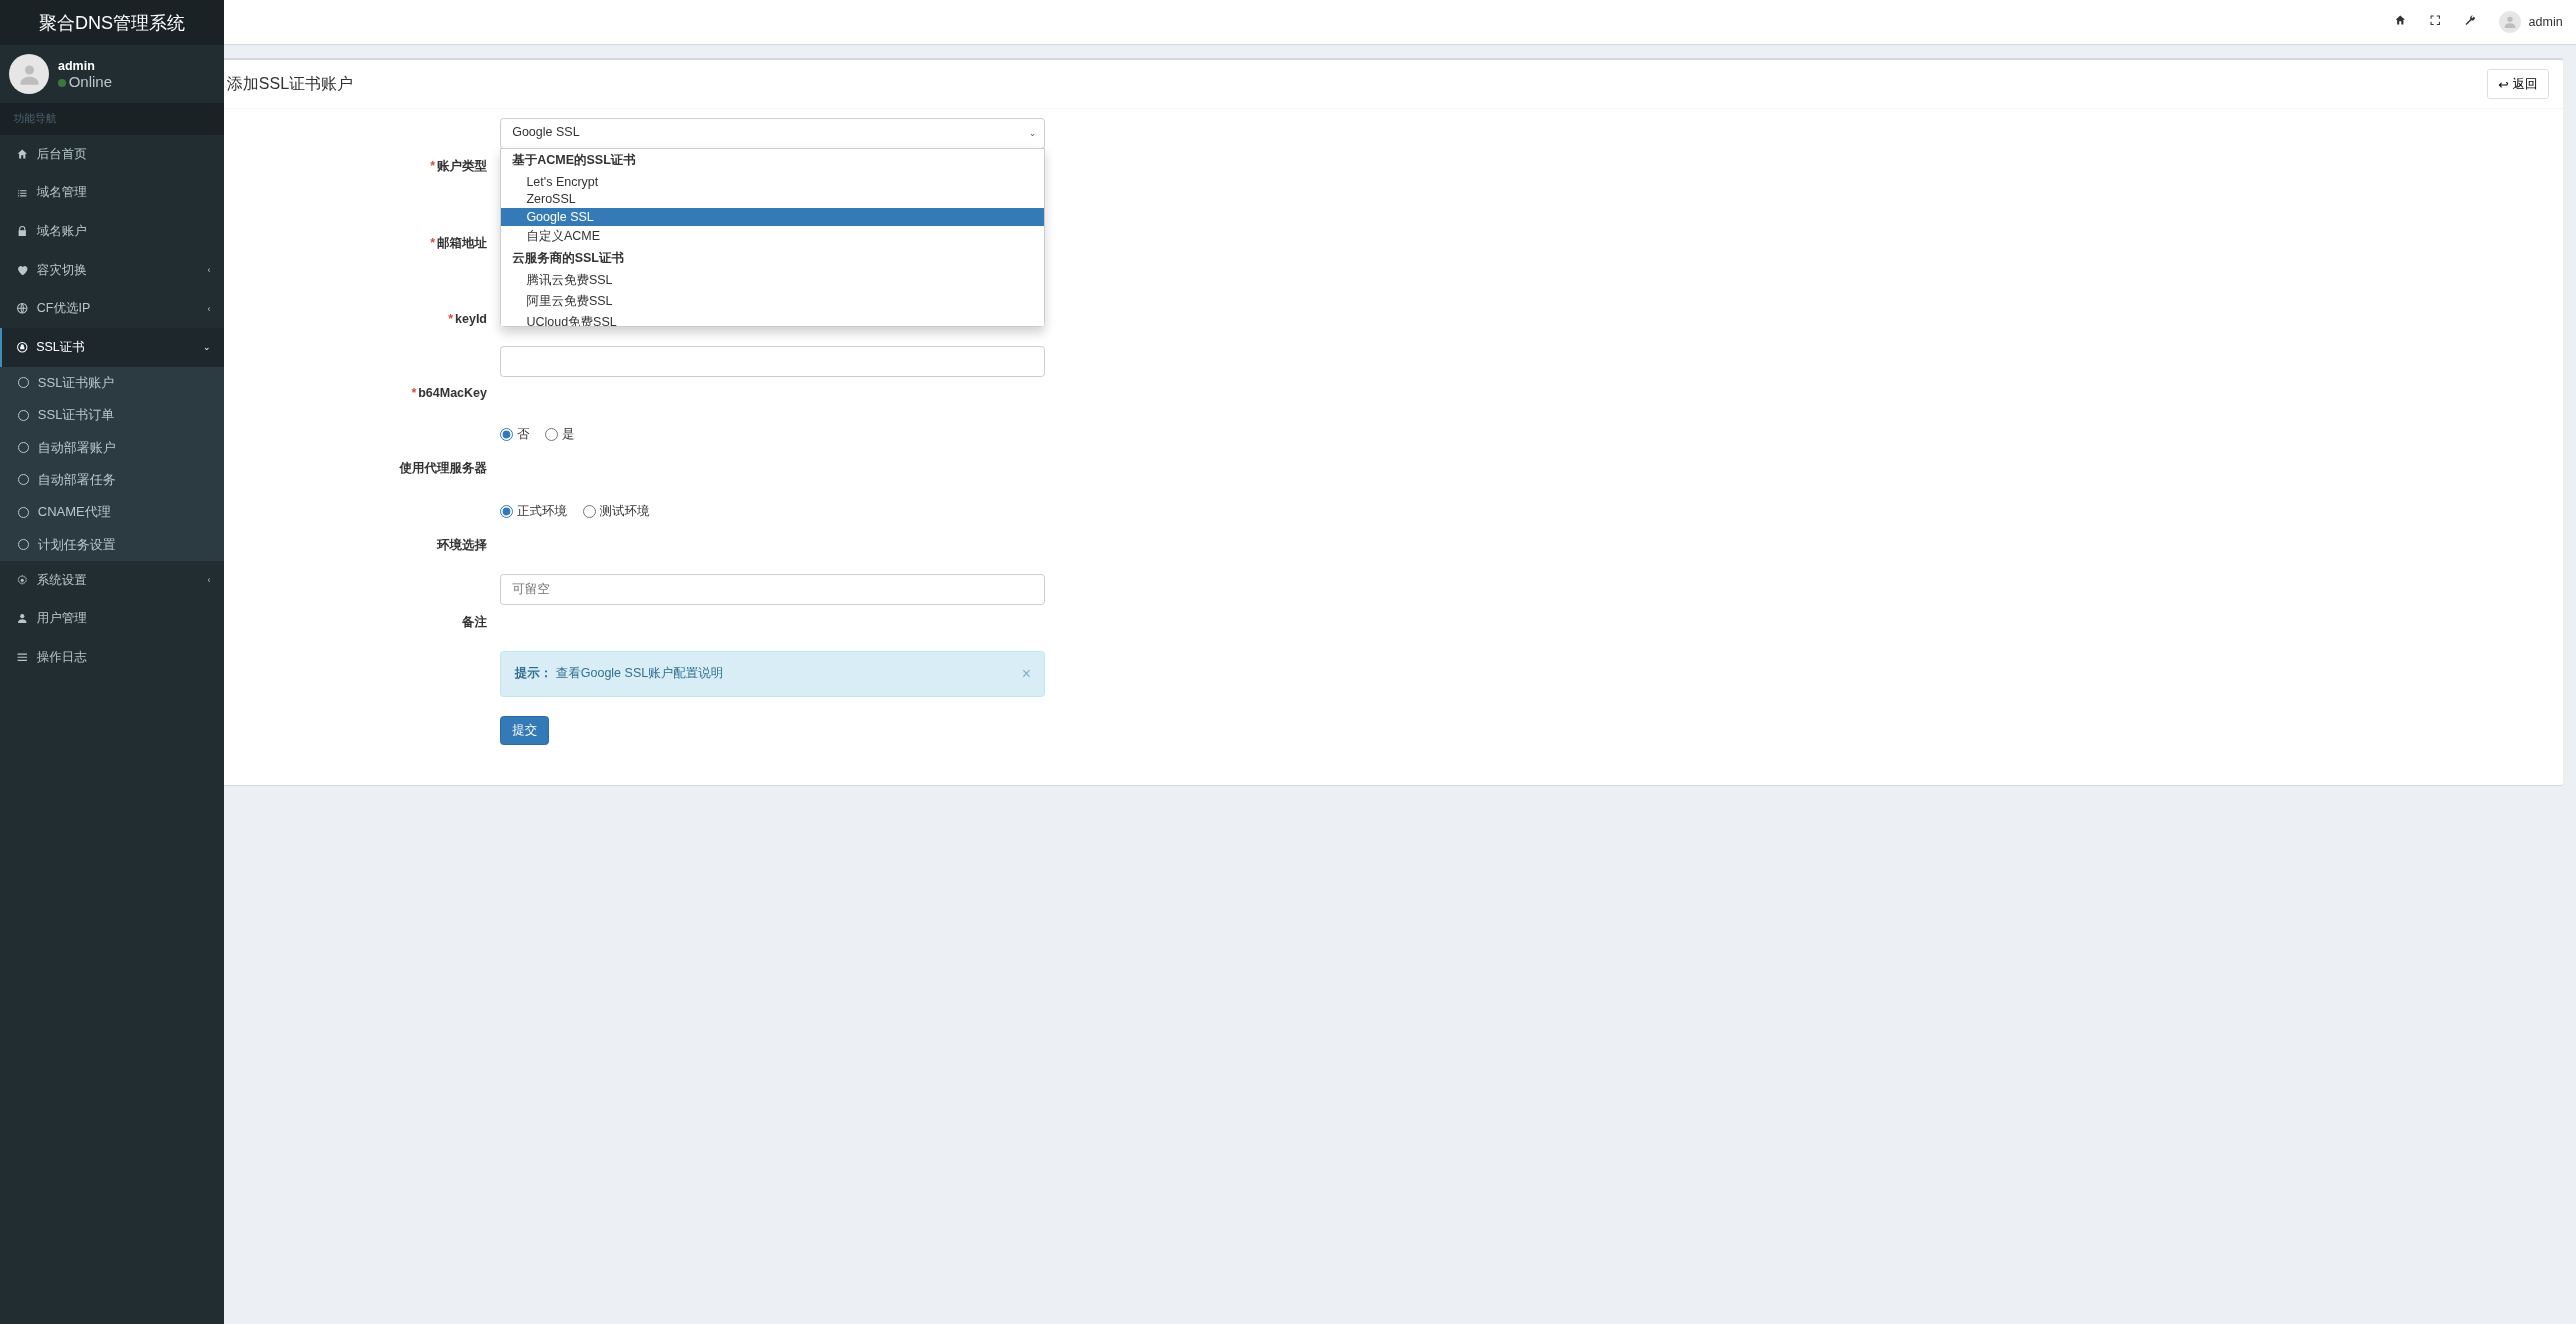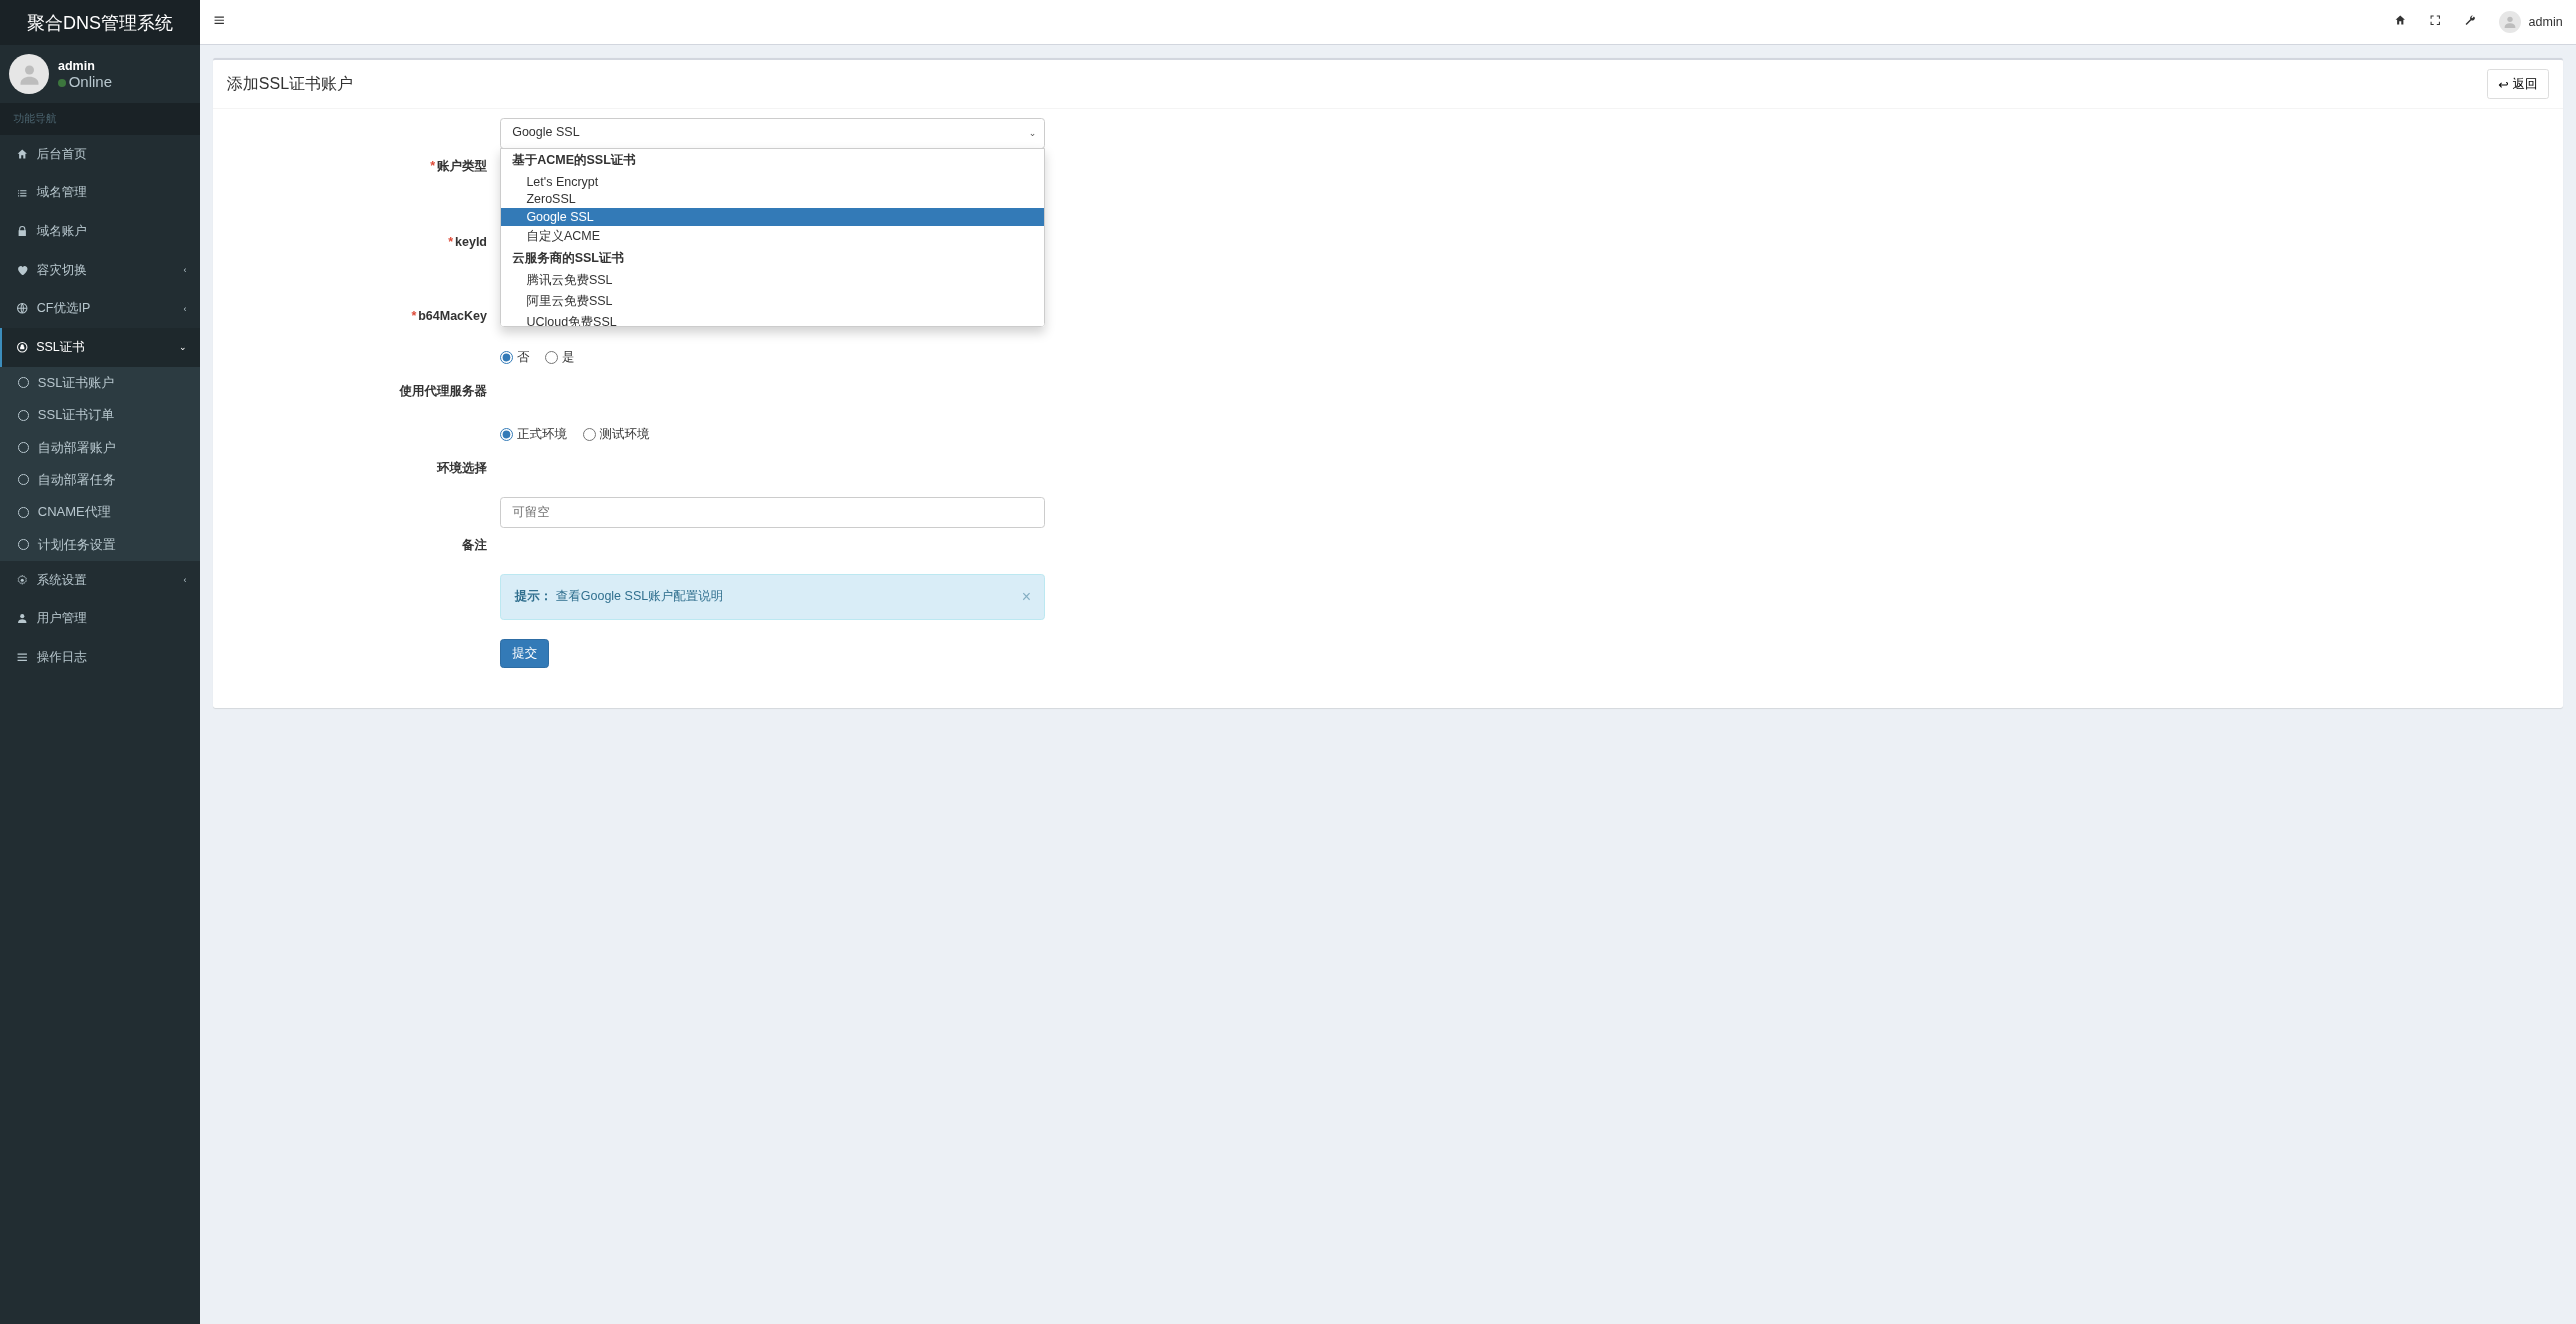--- a/index.html
+++ b/index.html
@@ -1,18 +1,18 @@
 <!DOCTYPE html>
 <html style="font-size:14.3px"><head>
 <meta charset="utf-8">
 <style>
 * { margin: 0; padding: 0; box-sizing: border-box; }
 body { font-family: "Helvetica Neue", Arial, "Microsoft YaHei", sans-serif; font-size: 12.5px; background: #ecf0f5; color: #333; }
 
-.sidebar { position: fixed; left: 0; top: 0; bottom: 0; width: 200px; background: #222d32; color: #b8c7ce; }
+.sidebar { position: fixed; left: 0; top: 0; bottom: 0; width: 224px; background: #222d32; color: #b8c7ce; }
 .logo { height: 45px; background: #1a2226; color: #fff; font-size: 18px; display: flex; align-items: center; justify-content: center; font-weight: 400; }
 .user-panel { padding: 9px; display: flex; align-items: center; gap: 9px; }
 .user-panel .avatar { width: 40px; height: 40px; border-radius: 50%; background: #e6e6e6; display: flex; align-items: center; justify-content: center; }
 .user-panel .avatar svg { fill: #bdbdbd; }
 .user-panel .info .name { color: #fff; font-weight: 600; font-size: 12.5px; }
 .user-panel .info .status { font-size: 15px; color: #b8c7ce; }
 .user-panel .info .status .dot { display: inline-block; width: 8px; height: 8px; border-radius: 50%; background: #3c763d; margin-right: 2.7px; }
 
 .nav-header { padding: 9px 13.4px; font-size: 10.8px; color: #4b646f; background: #1a2226; }
 .nav-item { display: flex; align-items: center; padding: 10.8px 13.4px; color: #b8c7ce; cursor: pointer; position: relative; }
@@ -243,20 +243,24 @@
               <div class="option selected">Google SSL</div>
               <div class="option">自定义ACME</div>
               <div class="optgroup-label">云服务商的SSL证书</div>
               <div class="option">腾讯云免费SSL</div>
               <div class="option">阿里云免费SSL</div>
               <div class="option">UCloud免费SSL</div>
             </div>
           </div>
         </div>
 
+        <div class="form-group">
+          <label class="form-label"><span class="req">*</span><span>邮箱地址</span></label>
+          <div class="form-control-wrap"><input class="form-control" style=""></div>
+        </div>
 
         <div class="form-group">
           <label class="form-label"><span class="req">*</span><span>keyId</span></label>
           <div class="form-control-wrap"><input class="form-control" style=""></div>
         </div>
 
         <div class="form-group">
           <label class="form-label"><span class="req">*</span><span>b64MacKey</span></label>
           <div class="form-control-wrap"><input class="form-control" style=""></div>
         </div>

